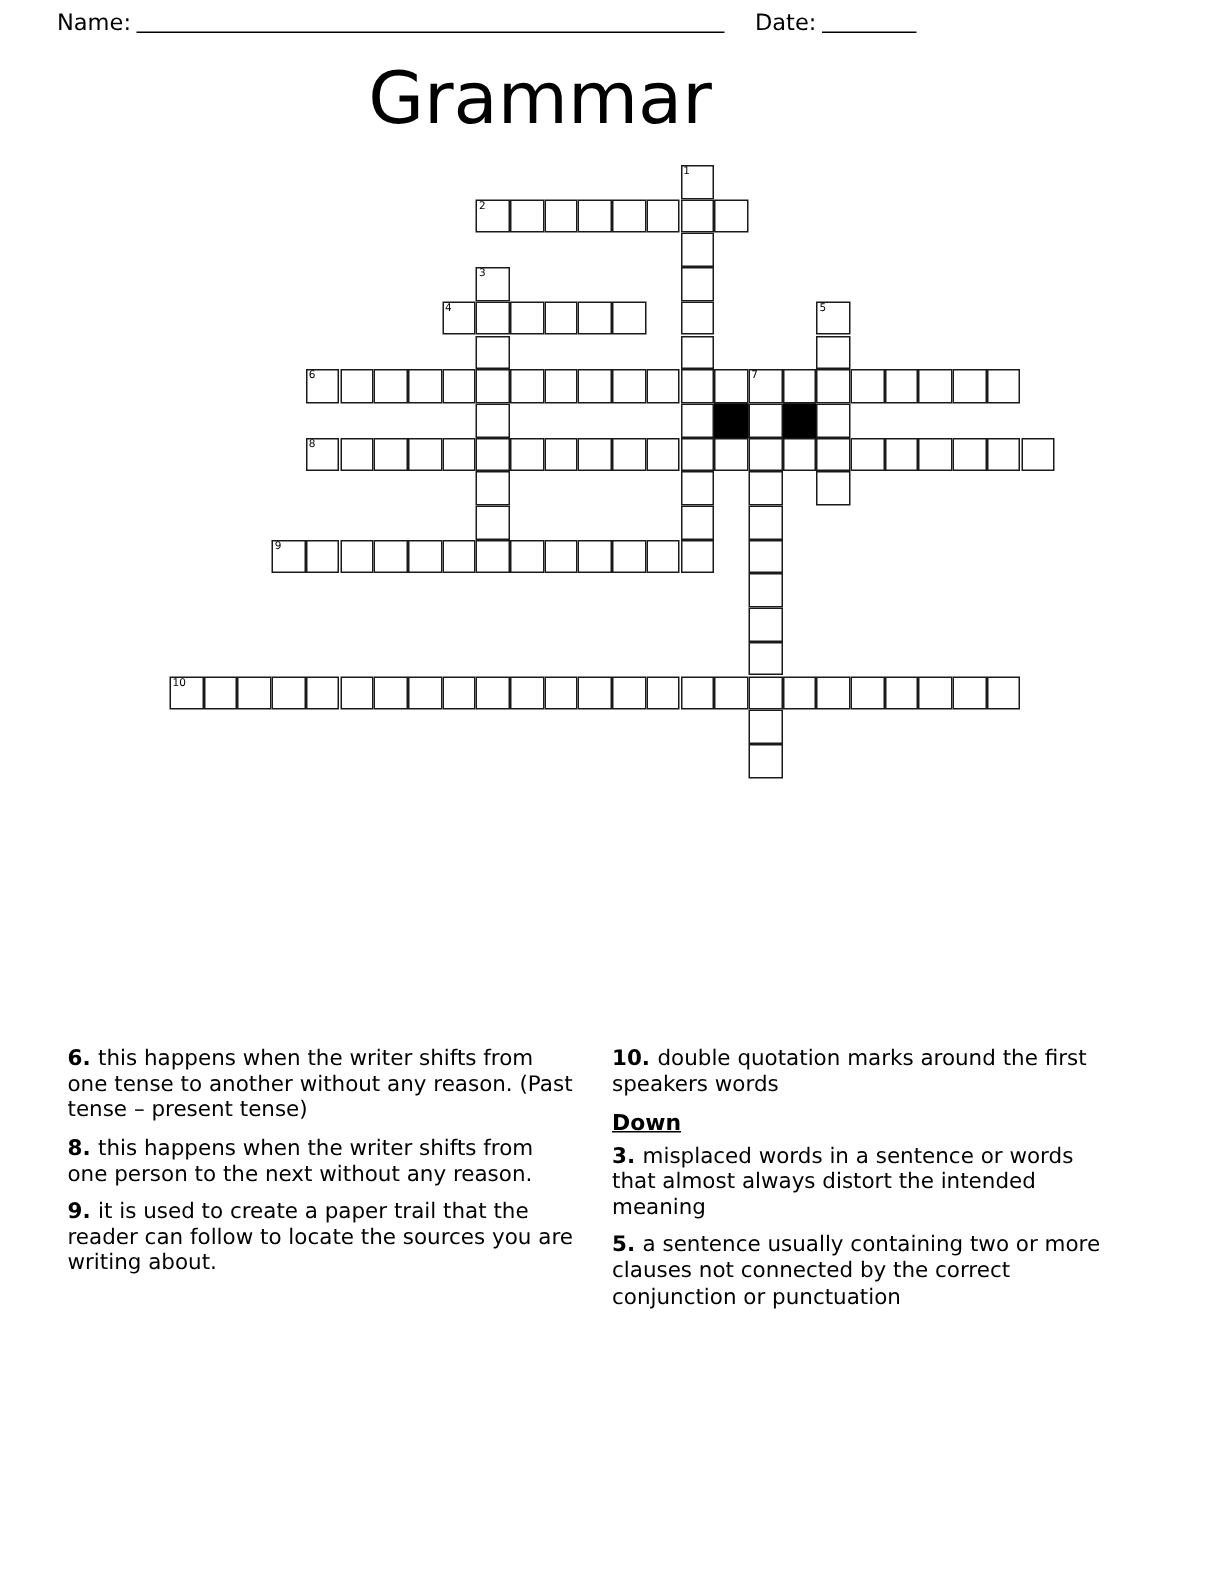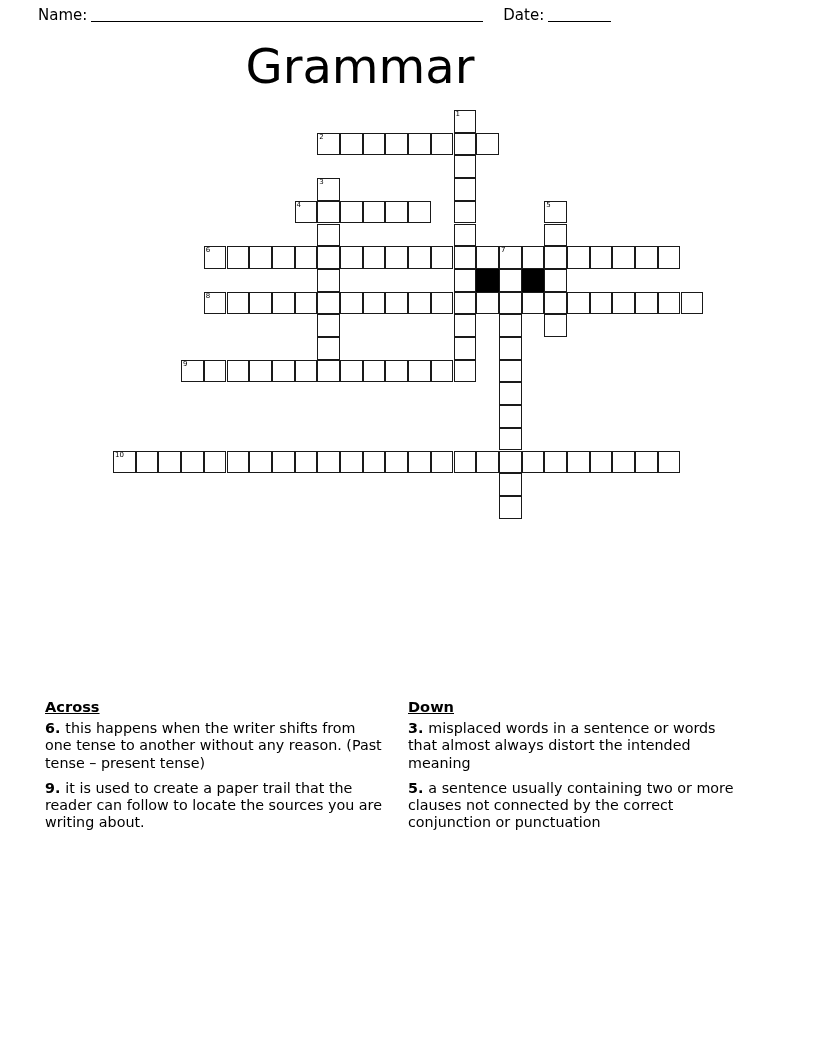--- a/index.html
+++ b/index.html
@@ -269,22 +269,23 @@
     <div class="cell" style="left: 589.7px; top: 450.5px; width: 22.7px; height: 22.7px;"></div>
     <div class="cell" style="left: 612.4px; top: 450.5px; width: 22.7px; height: 22.7px;"></div>
     <div class="cell" style="left: 635.1px; top: 450.5px; width: 22.7px; height: 22.7px;"></div>
     <div class="cell" style="left: 657.8px; top: 450.5px; width: 22.7px; height: 22.7px;"></div>
     <div class="cell black" style="left: 476.2px; top: 268.9px; width: 22.7px; height: 22.7px;"></div>
     <div class="cell black" style="left: 521.6px; top: 268.9px; width: 22.7px; height: 22.7px;"></div>
   </div>
 
 <div class="clues">
   <div class="clue-col left" id="clue-col-left">
-      <div class="section-head">Across</div>
       <div class="clue"><span class="n">6. </span><span>this happens when the writer shifts from one tense to another without any reason. (Past tense – present tense)</span></div>
+      <div class="clue"><span class="n">8. </span><span>this happens when the writer shifts from one person to the next without any reason.</span></div>
       <div class="clue"><span class="n">9. </span><span>it is used to create a paper trail that the reader can follow to locate the sources you are writing about.</span></div>
     </div>
   <div class="clue-col right" id="clue-col-right">
+      <div class="clue"><span class="n">10. </span><span>double quotation marks around the first speakers words</span></div>
       <div class="section-head">Down</div>
       <div class="clue"><span class="n">3. </span><span>misplaced words in a sentence or words that almost always distort the intended meaning</span></div>
       <div class="clue"><span class="n">5. </span><span>a sentence usually containing two or more clauses not connected by the correct conjunction or punctuation</span></div>
     </div>
 </div>
 
 </body></html>

